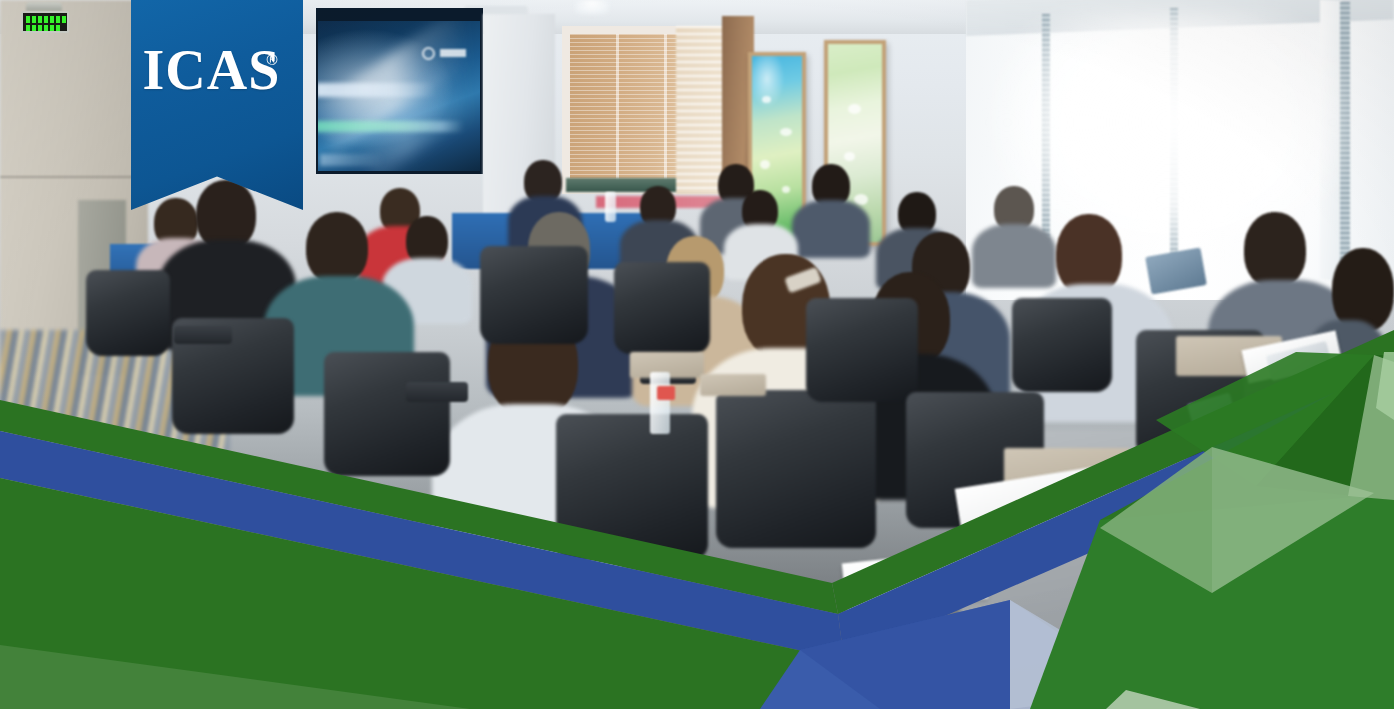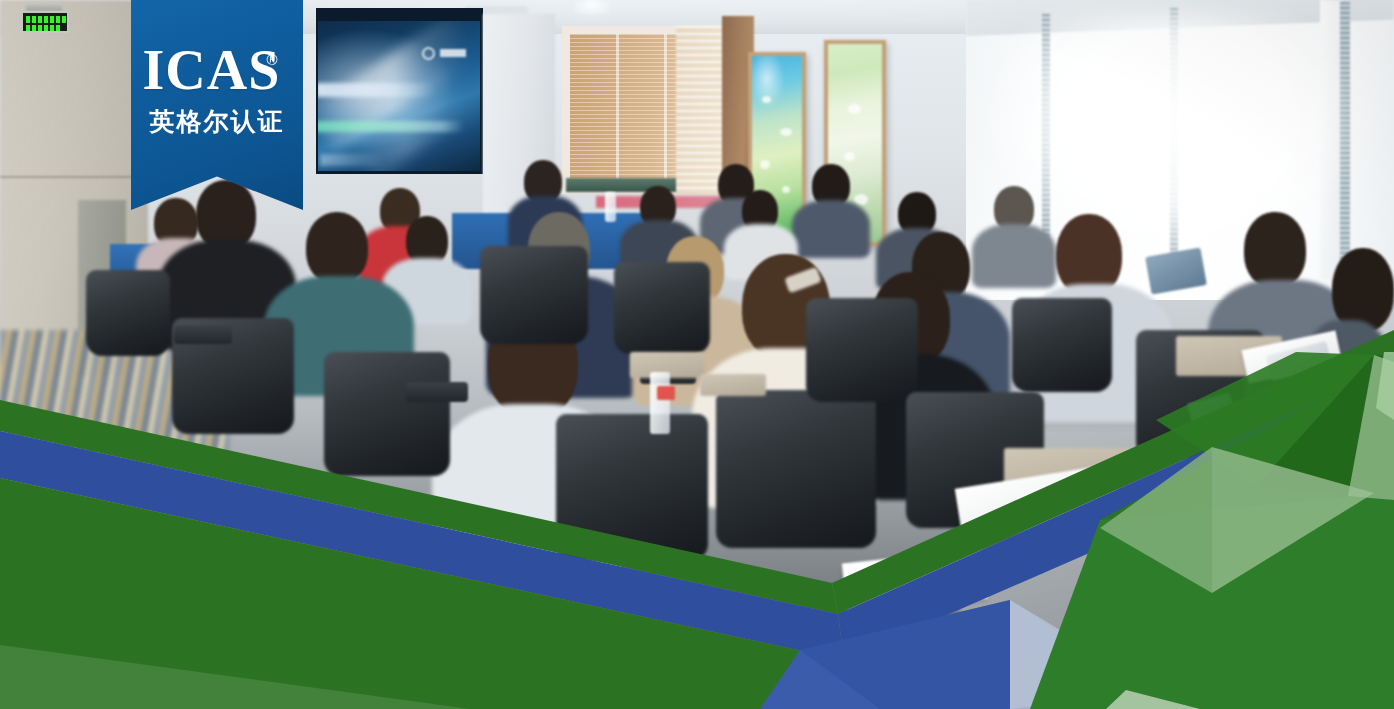--- a/index.html
+++ b/index.html
@@ -530,17 +530,16 @@
       <polygon points="1374,355 1394,362 1394,500 1348,496" fill="#9cc296" opacity="0.75"></polygon>
       <polygon points="1384,352 1394,352 1394,420 1376,408" fill="#a9cfa2" opacity="0.8"></polygon>
 
       <polygon points="1126,690 1200,709 1106,709" fill="#b8cfb4" opacity="0.85"></polygon>
     </svg>
   </div>
 
   <div class="logo-block">
     <div class="logo-inner">
       <div class="logo-word">ICAS</div><span class="logo-reg" style="position:relative; left:-14px; top:-24px; font-size:15px; color:#fff;">®</span>
-      <div class="logo-cn">英格尔认证</div>
     </div>
   </div>
 
 </div>
 
 </body></html>

